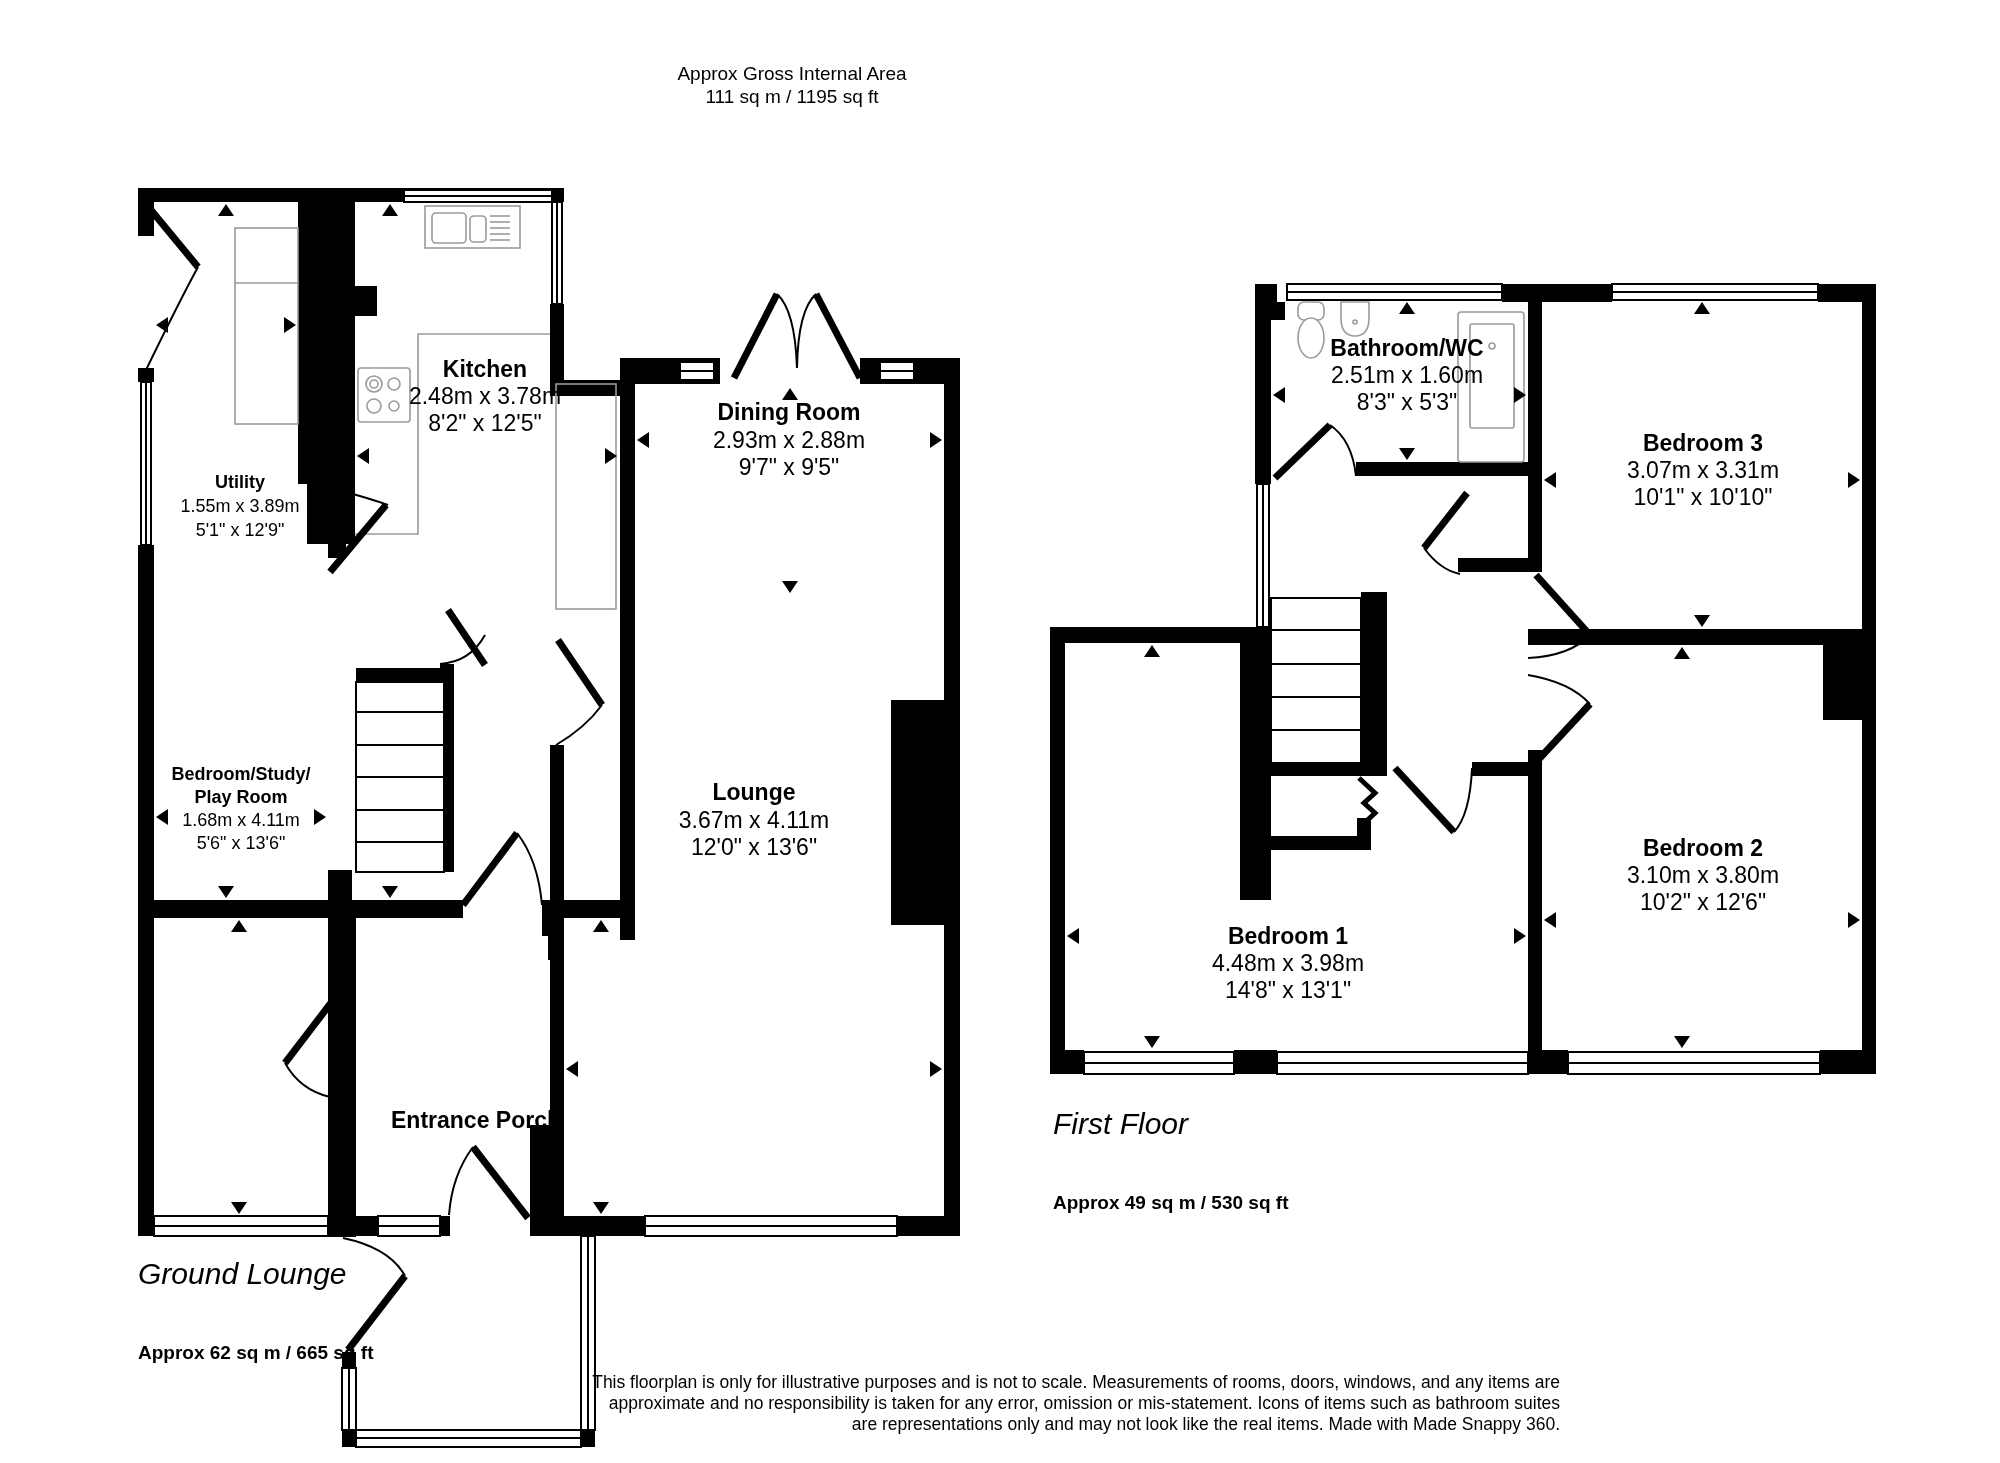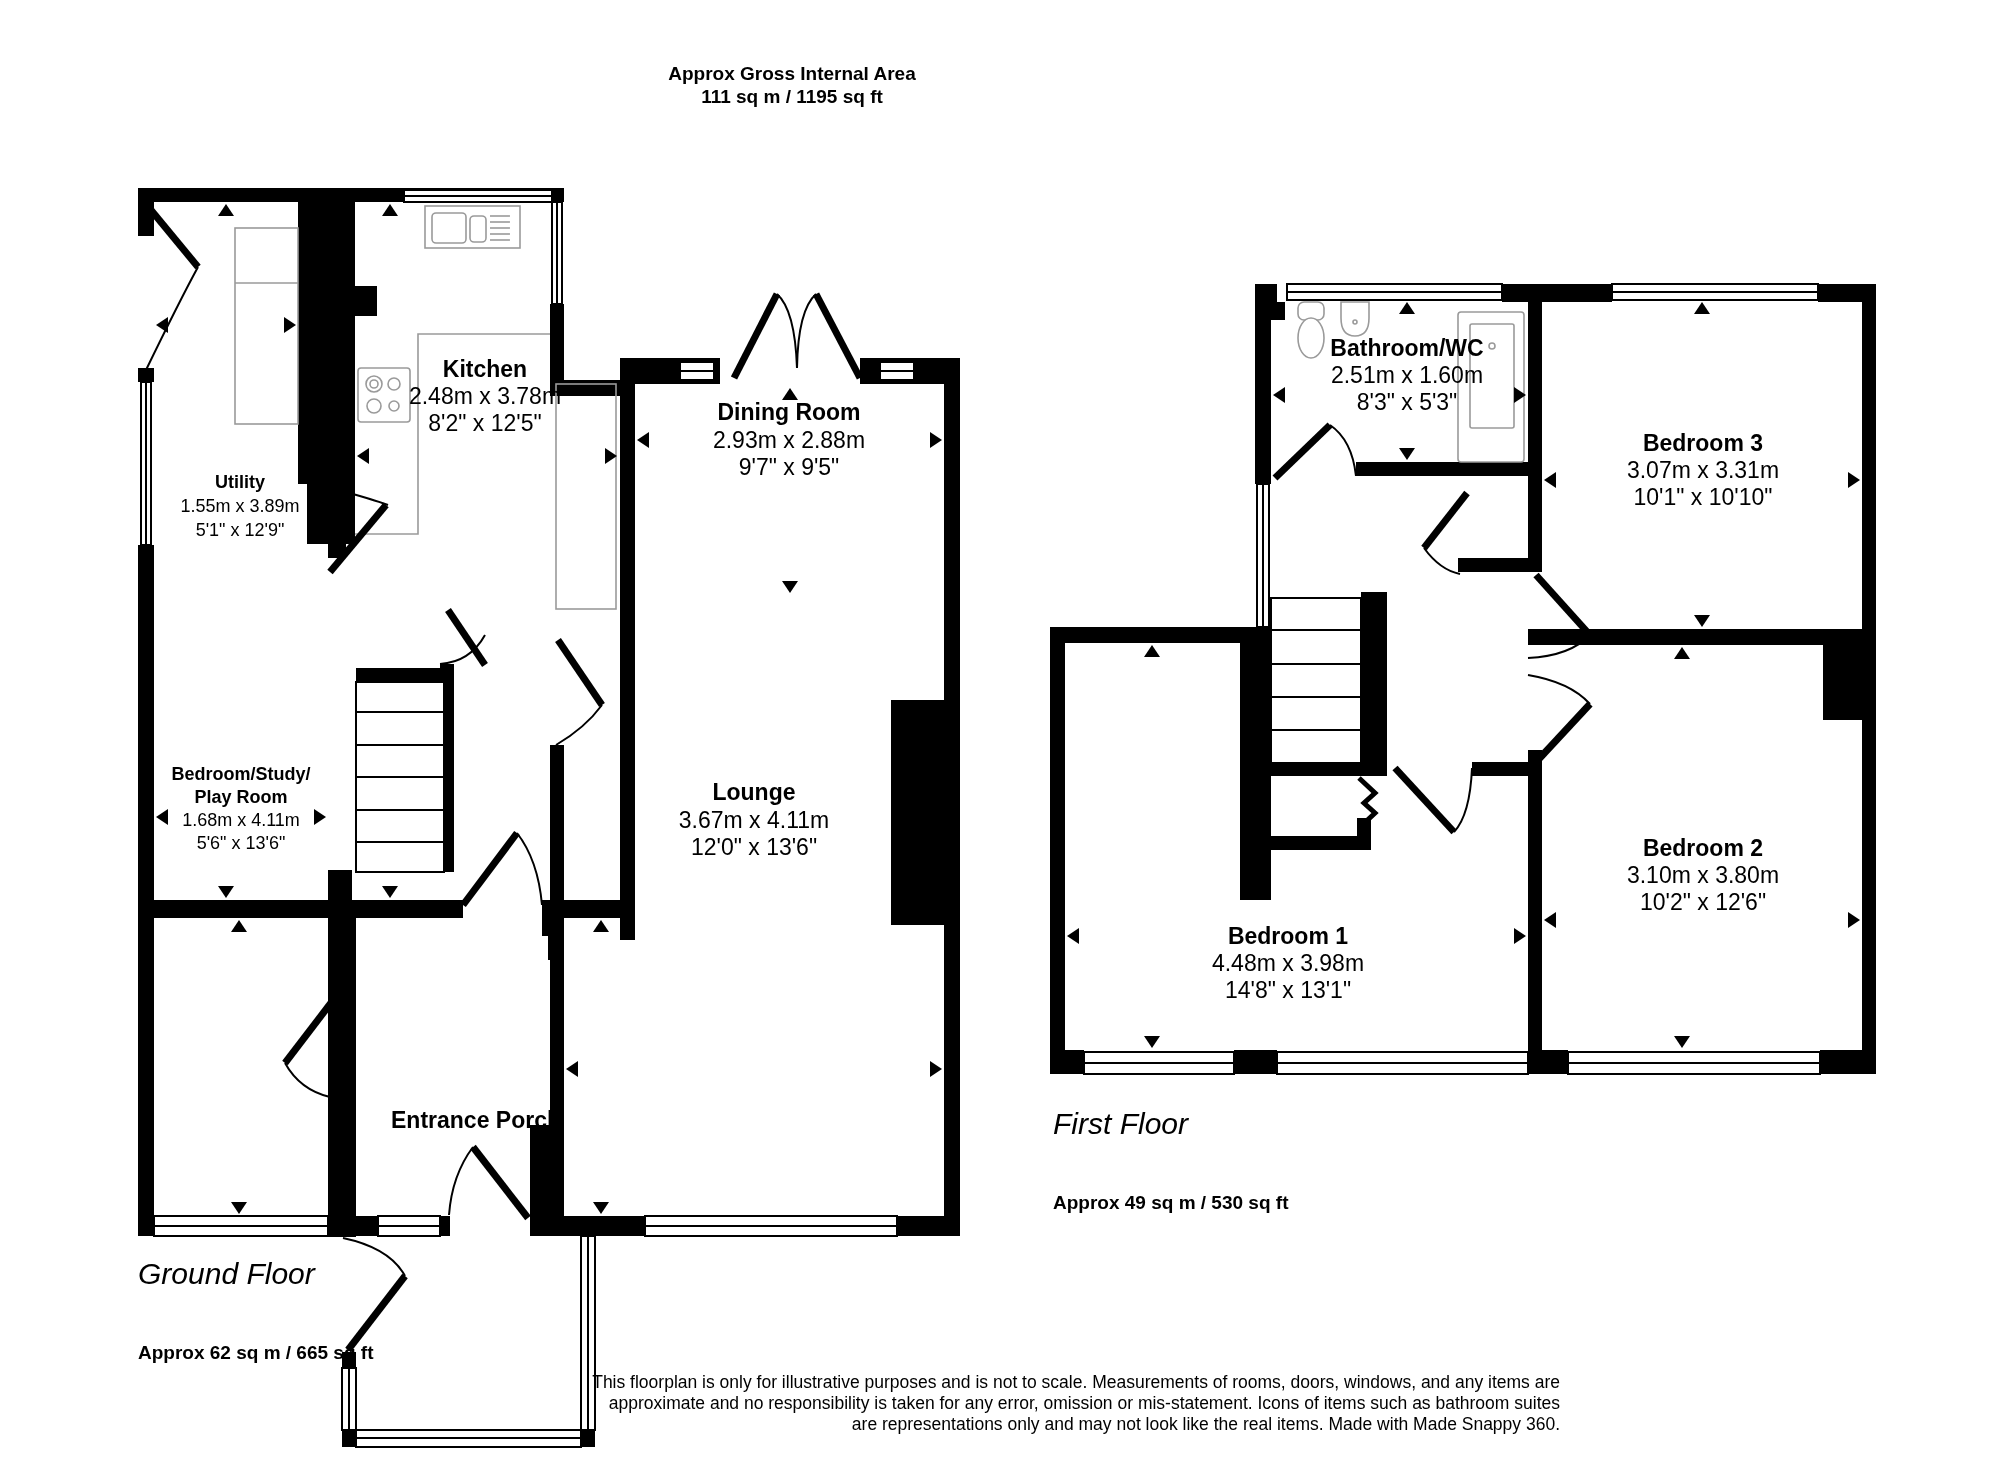--- a/index.html
+++ b/index.html
@@ -11,21 +11,21 @@
   .fixture { fill:#fff; stroke:#9a9a9a; stroke-width:1.6; }
   .counter { fill:none; stroke:#9a9a9a; stroke-width:1.6; }
   .door { stroke:#000; stroke-width:7; fill:none; stroke-linecap:butt; }
   .swing { stroke:#000; stroke-width:2; fill:none; }
   .stair { fill:#fff; stroke:#000; stroke-width:2; }
   .arrow { fill:#000; }
   .rname { font-family:"Liberation Sans", sans-serif; font-weight:bold; font-size:23px; text-anchor:middle; }
   .rdim { font-family:"Liberation Sans", sans-serif; font-size:23px; text-anchor:middle; }
   .rname-sm { font-family:"Liberation Sans", sans-serif; font-weight:bold; font-size:18px; text-anchor:middle; }
   .rdim-sm { font-family:"Liberation Sans", sans-serif; font-size:18px; text-anchor:middle; }
-  .hdr { position:absolute; left:0; width:1584px; text-align:center; font-weight:bold; font-size:19px; line-height:23px; }
+  .hdr { position:absolute; left:0; width:1584px; text-align:center; font-weight:normal; font-size:19px; line-height:23px; }
   .floor-title { position:absolute; font-size:30px;font-style:italic; }
   .floor-area { position:absolute; font-weight:bold; font-size:19px;margin-top:40px; }
   .disclaimer { position:absolute; left:440px; width:1120px; top:1372px; text-align:right; font-size:17.5px; line-height:21px; }
 </style>
 </head>
 <body>
 
 <div class="hdr" style="top:62px;">
   <div>Approx Gross Internal Area</div>
   <div>111 sq m / 1195 sq ft</div>
@@ -335,20 +335,20 @@
 
     <text class="rname" x="1288" y="944">Bedroom 1</text>
     <text class="rdim" x="1288" y="971">4.48m x 3.98m</text>
     <text class="rdim" x="1288" y="998">14'8" x 13'1"</text>
   </g>
 </svg>
 
 <div class="floor-title" style="left:1053px; top:1107px;">First Floor</div>
 <div class="floor-area" style="left:1053px; top:1152px;">Approx 49 sq m / 530 sq ft</div>
 
-<div class="floor-title" style="left:138px; top:1257px;">Ground Floor</div>
+<div class="floor-title" style="left:138px; top:1257px;">Ground Lounge</div>
 <div class="floor-area" style="left:138px; top:1302px;">Approx 62 sq m / 665 sq ft</div>
 
 <div class="disclaimer">
   <div>This floorplan is only for illustrative purposes and is not to scale. Measurements of rooms, doors, windows, and any items are</div>
   <div>approximate and no responsibility is taken for any error, omission or mis-statement. Icons of items such as bathroom suites</div>
   <div>are representations only and may not look like the real items. Made with Made Snappy 360.</div>
 </div>
 
 </body></html>

